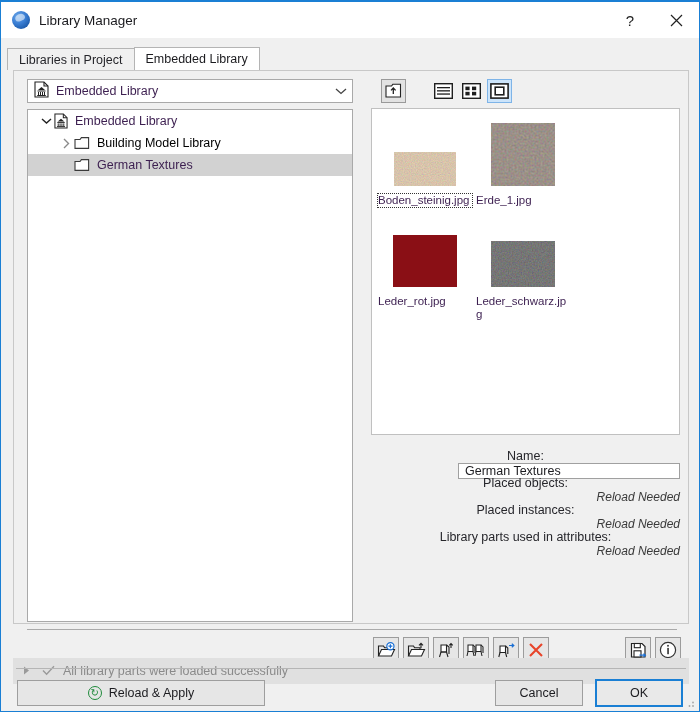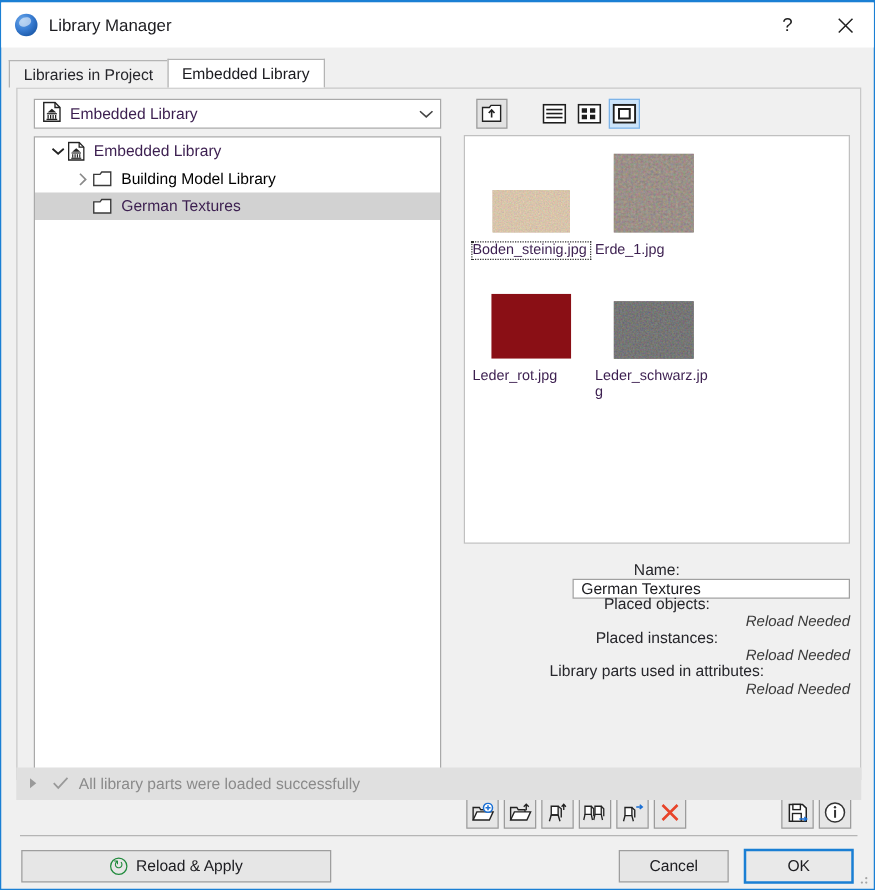--- a/index.html
+++ b/index.html
@@ -195,21 +195,21 @@
   .action-bar { position: absolute; left: 357px; top: 566px; width: 310px; height: 28px; }
   .abtn {
     position: absolute; top: 0;
     width: 26px; height: 26px;
     background: #e6e6e6; border: 1px solid #9c9c9c;
     display: flex; align-items: center; justify-content: center;
   }
 
   
   .statusbar {
-    position: absolute; left: 12px; top: 612px;
+    position: absolute; left: 12px; top: 656px;
     width: 676px; height: 26px;
     background: #e0e0e0;
     display: flex; align-items: center;
   }
   .st-arrow { margin-left: 10px; color: #9a9a9a; font-size: 9px; }
   .st-check { margin-left: 12px; color: #9a9a9a; font-size: 13px; }
   .st-text { margin-left: 8px; font-size: 12.5px; color: #8a8a8a; }
 
   .footline {
     position: absolute; left: 15px; top: 666px; width: 670px;

